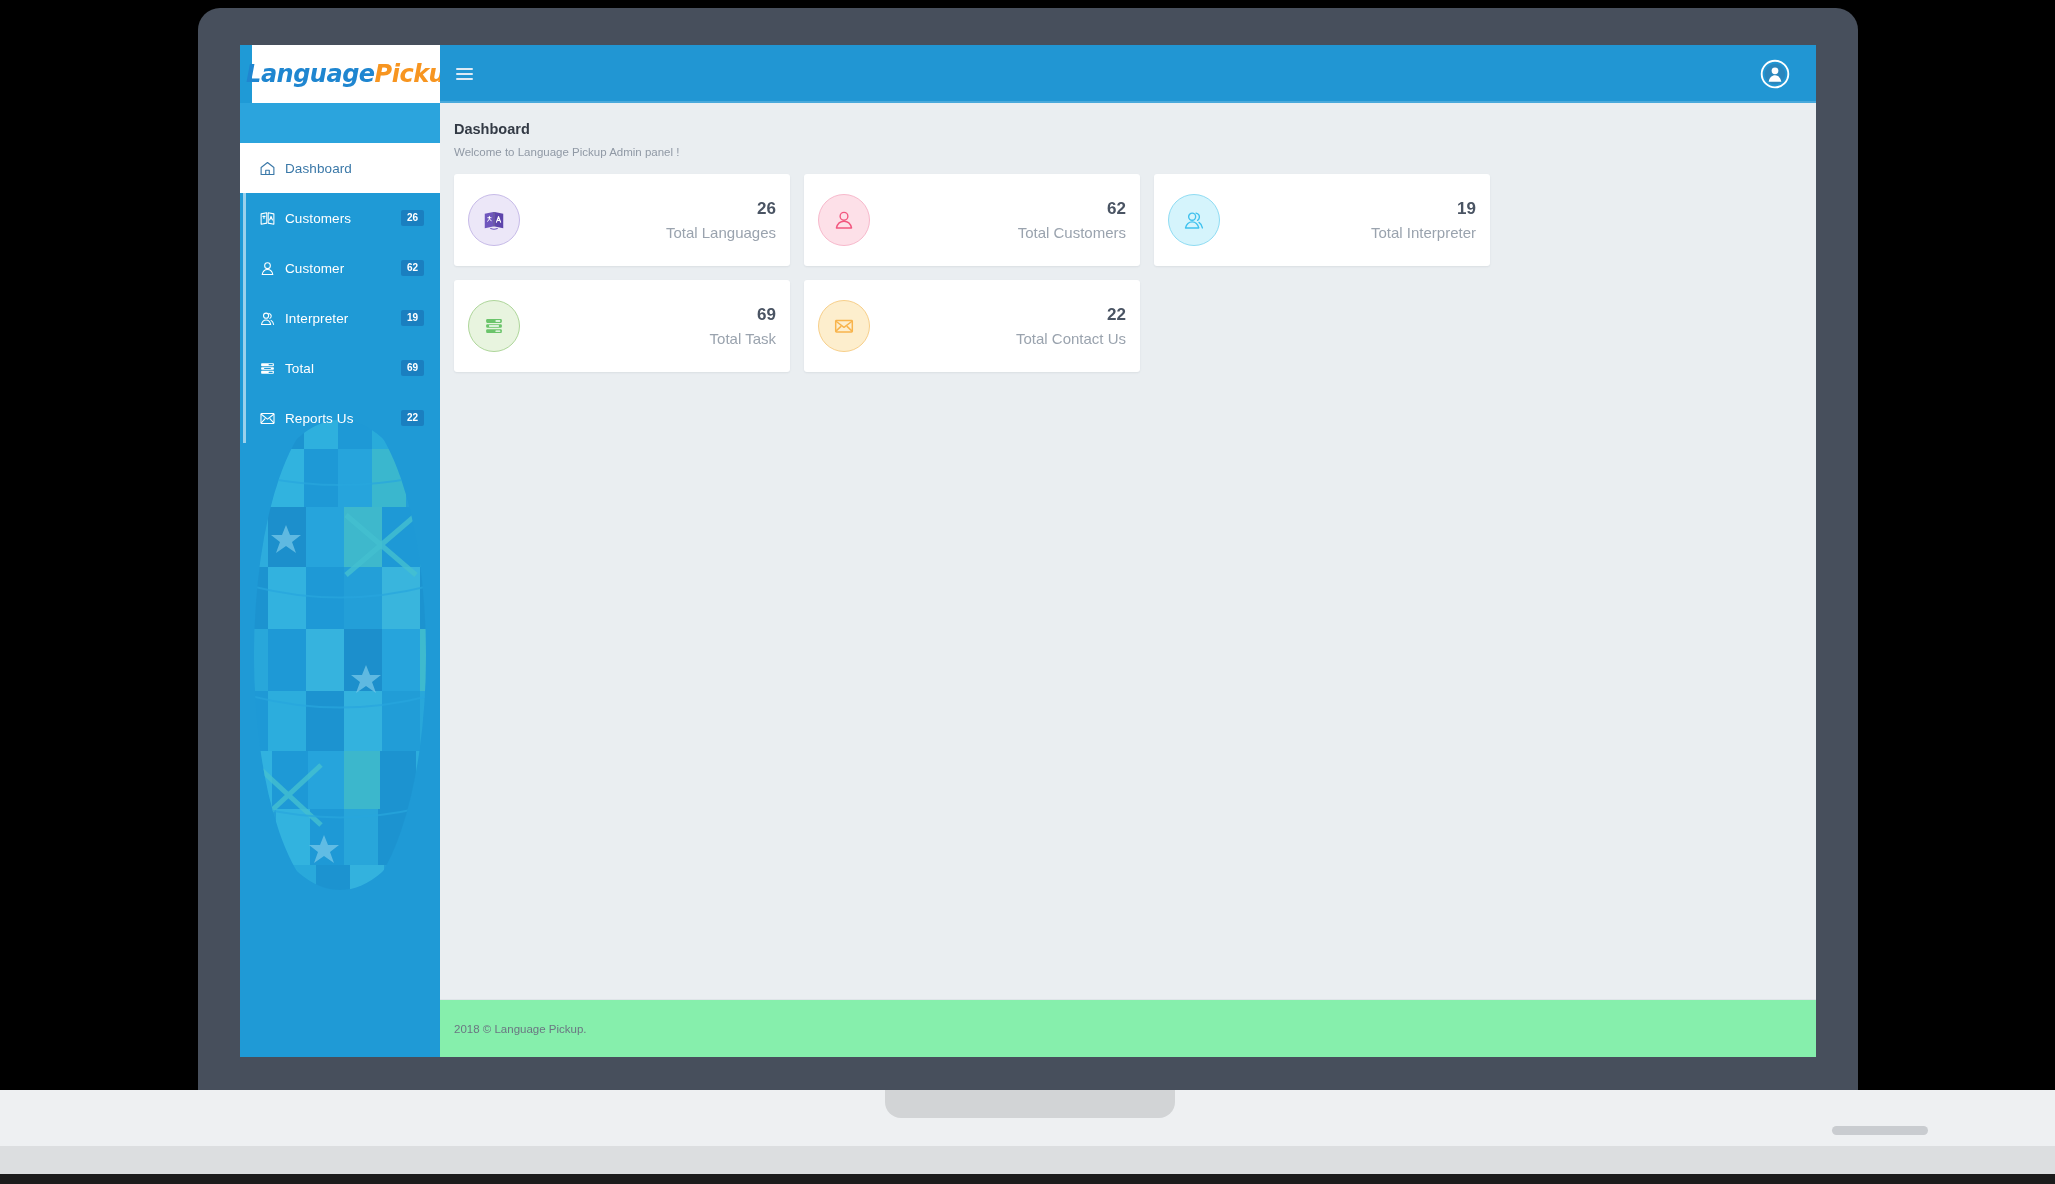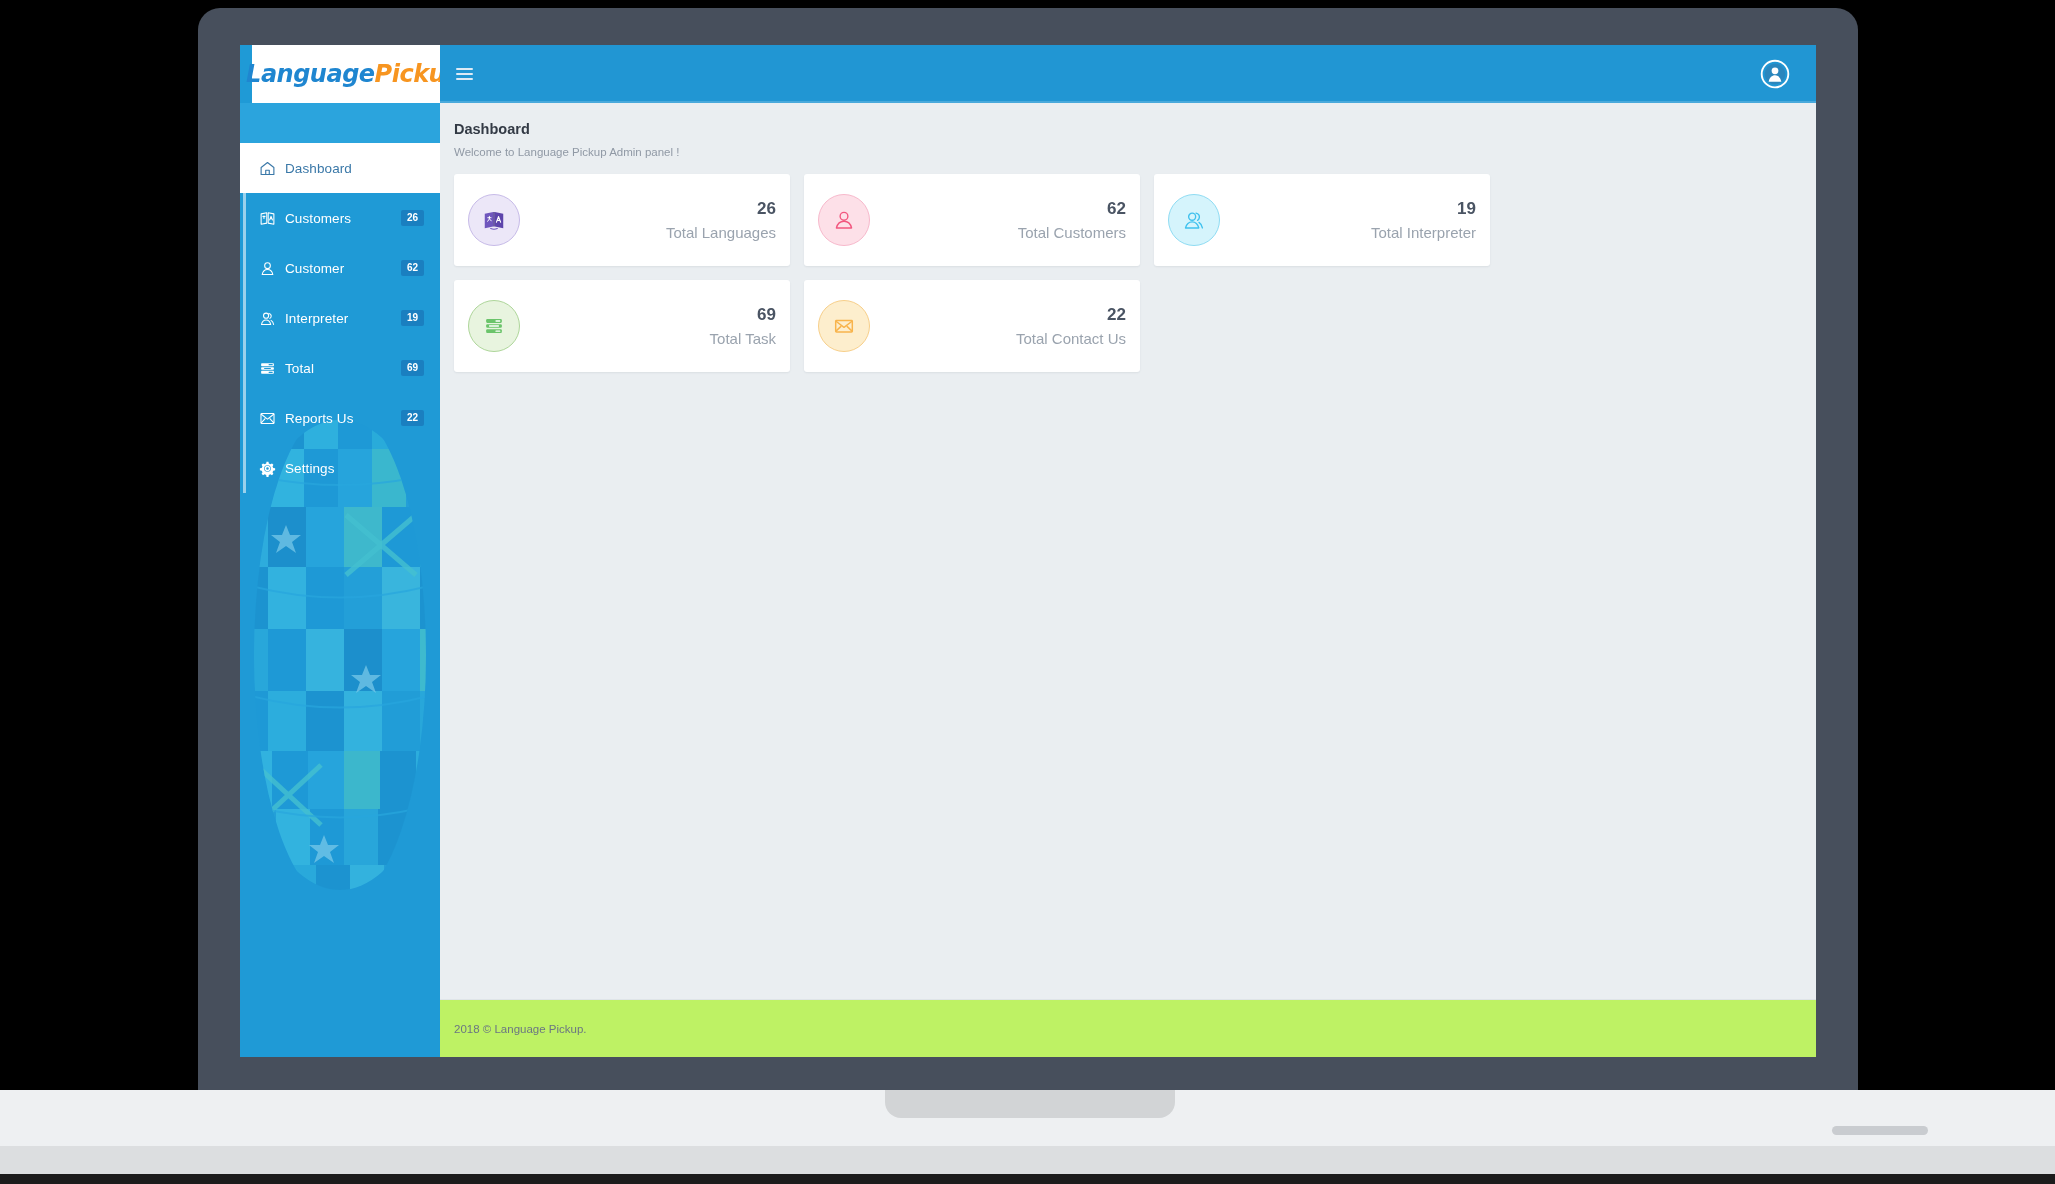--- a/index.html
+++ b/index.html
@@ -238,21 +238,21 @@
     font-size: 17px; font-weight: bold; color: #4a5463;
     line-height: 1.2; margin-bottom: 5px;
   }
   .card-lbl {
     font-size: 15px; color: #9aa3ae;
   }
 
   #footer {
     height: 58px;
     flex: 0 0 58px;
-    background: #bef264;
+    background: #86efac;
     border-top: 1px solid #dfe4e8;
     display: flex; align-items: center;
     padding-left: 14px;
     font-size: 11.5px;
     color: #6b7682;
   }
 </style>
 </head>
 <body>
 
@@ -445,30 +445,20 @@
                 <path d="M2.8 5.6 L12 13 L21.2 5.6"></path>
                 <path d="M2.8 18.4 L9 11.8 M21.2 18.4 L15 11.8"></path>
               </svg>
             </span>
             <span class="nav-label">Reports Us</span>
             <span class="nav-badge">22</span>
           </div>
 
 
 
-          <div class="nav-item">
-            <span class="nav-sep"></span>
-            <span class="nav-ico">
-              <svg viewBox="0 0 24 24" fill="#ffffff">
-                <path d="M12 8.2 a3.8 3.8 0 1 0 0 7.6 a3.8 3.8 0 0 0 0-7.6 Z M12 10.2 a1.8 1.8 0 1 1 0 3.6 a1.8 1.8 0 0 1 0-3.6 Z"></path>
-                <path d="M10.6 2.4 h2.8 l.45 2.6 l2.2 1.05 l2.3-1.2 l1.95 1.95 l-1.2 2.3 l1.05 2.2 l2.6 .45 v2.8 l-2.6 .45 l-1.05 2.2 l1.2 2.3 l-1.95 1.95 l-2.3-1.2 l-2.2 1.05 l-.45 2.6 h-2.8 l-.45-2.6 l-2.2-1.05 l-2.3 1.2 l-1.95-1.95 l1.2-2.3 l-1.05-2.2 l-2.6-.45 v-2.8 l2.6-.45 l1.05-2.2 l-1.2-2.3 l1.95-1.95 l2.3 1.2 l2.2-1.05 Z M12 7.3 a4.7 4.7 0 1 0 0 9.4 a4.7 4.7 0 0 0 0-9.4 Z"></path>
-              </svg>
-            </span>
-            <span class="nav-label">Settings</span>
-          </div>
 
         </nav>
       </div>
 
       <div id="main">
 
         <div id="topbar">
           <div class="hamburger">
             <i></i>
             <i></i>

